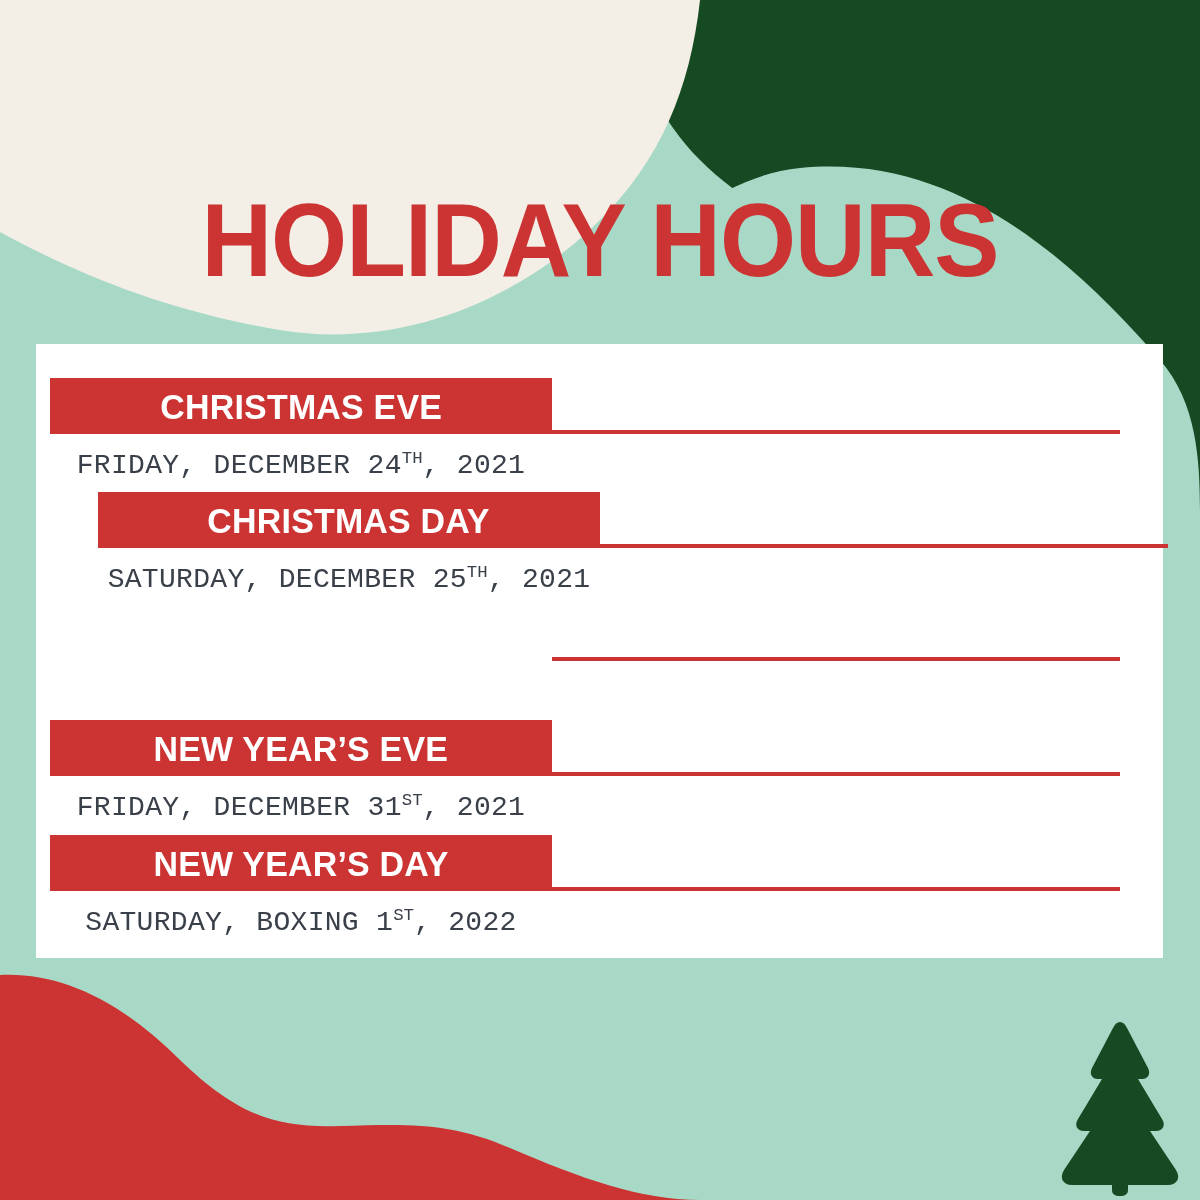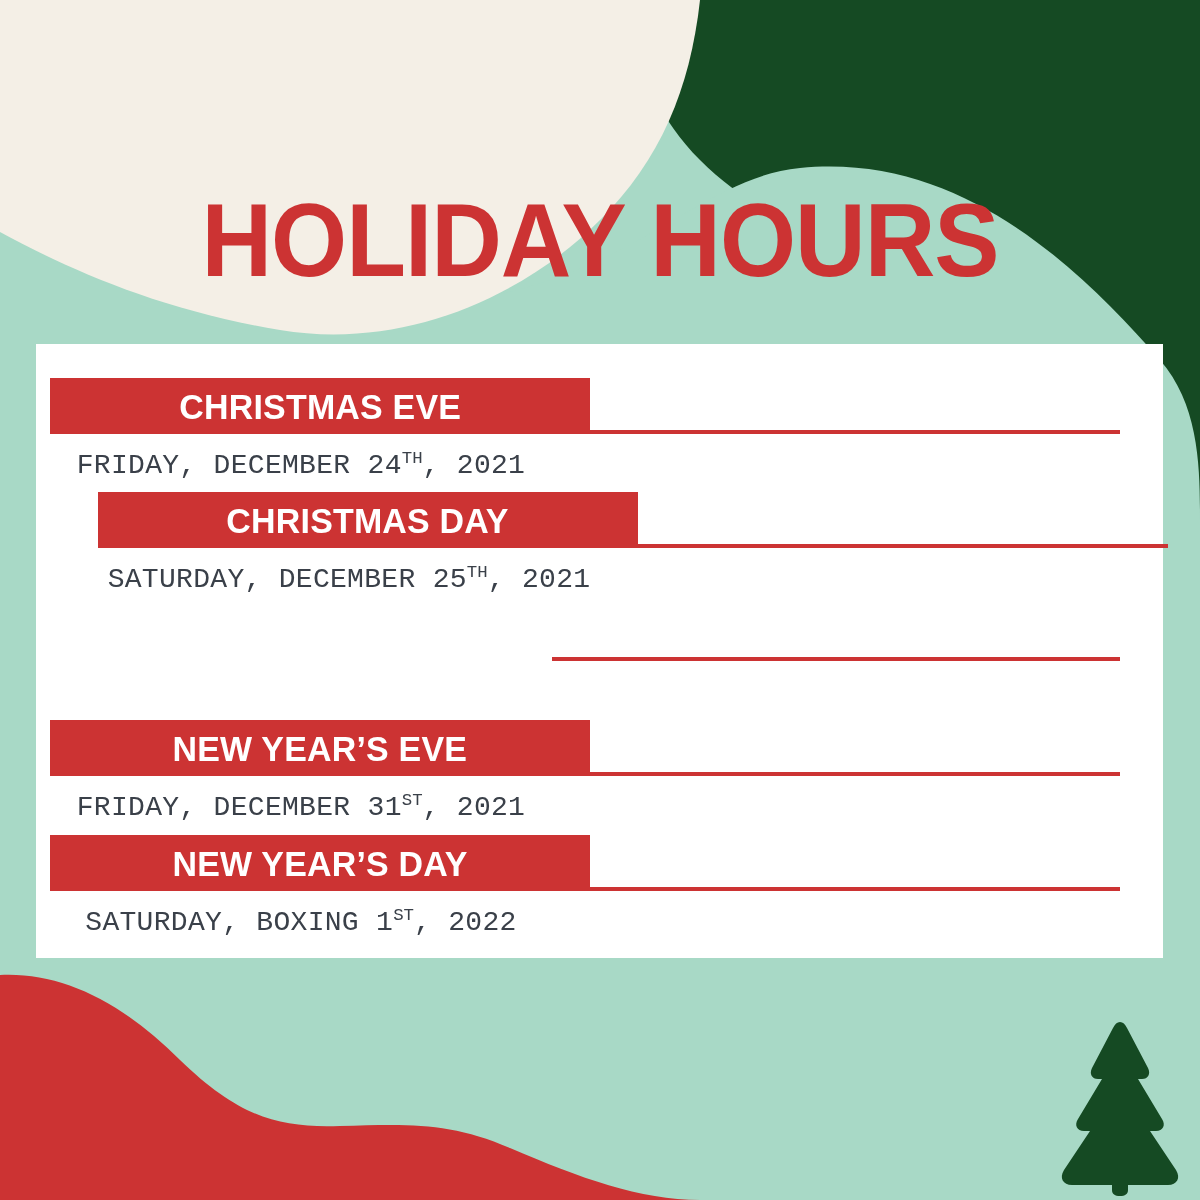--- a/index.html
+++ b/index.html
@@ -44,21 +44,21 @@
   .row { position:absolute; left:0; width:1127px; height:114px; }
   .row:nth-child(1){ top:34px; }
   .row:nth-child(2){ top:148px;margin-left:48px; }
   .row:nth-child(3){ top:261px; }
   .row:nth-child(4){ top:376px; }
   .row:nth-child(5){ top:491px; }
 
   .bar {
     position:absolute;
     left:14px; top:0;
-    width:540px; height:56px;
+    width:502px; height:56px;
     background:#cc3333;
     display:flex;
     align-items:center;
     justify-content:center;
   }
   .bar-label {
     color:#ffffff;
     font-weight:bold;
     font-size:35px;
     line-height:35px;

